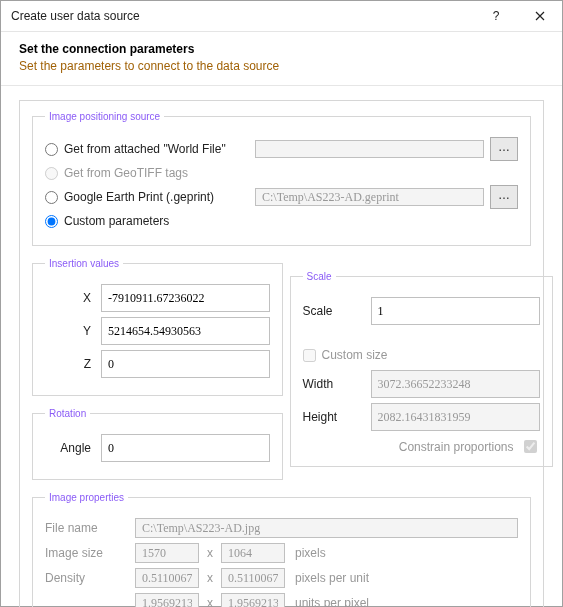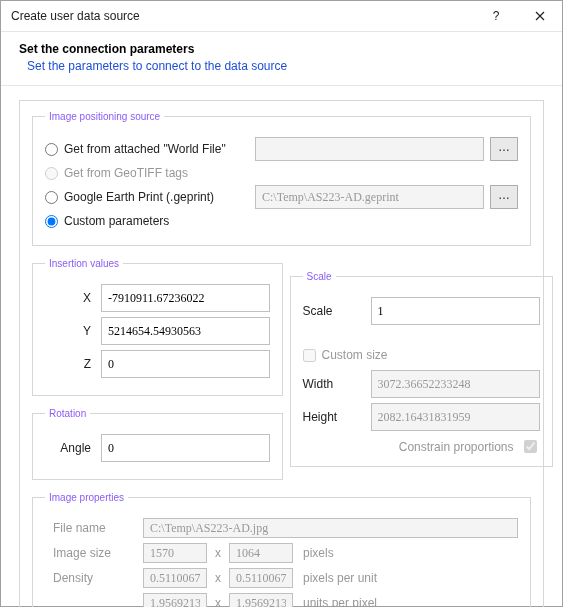--- a/index.html
+++ b/index.html
@@ -17,46 +17,46 @@
     --btn-primary:#e1e1e1;
     --bottombar:#f0f0f0;
   }
   html,body{margin:0;padding:0;background:var(--bg);font:12px "Segoe UI",Tahoma,Arial,sans-serif;color:#222;}
   .win{width:563px;height:607px;box-sizing:border-box;border:1px solid #a0a0a0;display:flex;flex-direction:column;background:var(--panel);}
   .titlebar{height:30px;display:flex;align-items:center;padding:0 0 0 10px;border-bottom:1px solid #e5e5e5;}
   .titlebar .t{flex:1;font-size:12px;}
   .titlebar .wbtn{width:44px;height:30px;display:flex;align-items:center;justify-content:center;color:#222;}
   .head{padding:10px 18px 12px;border-bottom:1px solid #e6e6e6;}
   .head .h1{font-weight:700;color:#000;margin-bottom:3px;}
-  .head .h2{color:#1d4ed8;margin-left:8px;}
+  .head .h2{color:#a16207;}
   .body{flex:1;padding:14px 18px 10px;}
   .frame{border:1px solid var(--line);padding:10px 12px 14px;}
   fieldset.group{border:1px solid var(--line);margin:0 0 12px 0;padding:10px 12px 12px;}
   fieldset.group>legend{padding:0 4px;color:#8b5cf6;font-size:10px;}
   .row{display:flex;align-items:center;margin:5px 0;}
   .row label.rad{display:flex;align-items:center;gap:6px;min-width:210px;}
   .row label.rad input{margin:0;}
-  .row .field{flex:1;height:24px;border:1px solid var(--line2);background:#fff;padding:0 6px;font:12px "Segoe UI";box-sizing:border-box;}
+  .row .field{flex:1;height:18px;border:1px solid var(--line2);background:#fff;padding:0 6px;font:12px "Segoe UI";box-sizing:border-box;}
   .row .field[disabled]{background:var(--input-disabled);color:var(--disabled);}
   .browse{width:26px;height:22px;margin-left:6px;border:1px solid var(--btn-border);background:var(--btn);display:flex;align-items:center;justify-content:center;}
   .browse::after{content:"…";position:relative;top:-2px;}
   .disabled{color:var(--disabled);}
   .cols{display:flex;gap:16px;align-items:center;}
   .col{flex:1;min-width:0;}
   .kv{display:flex;align-items:center;margin:5px 0;}
   .kv .k{width:46px;text-align:right;padding-right:10px;}
   .kv .k2{width:60px;text-align:left;padding-right:8px;}
   .kv input{flex:1;height:28px;border:1px solid var(--line2);padding:0 6px;font:12px "Segoe UI";box-sizing:border-box;background:#fff;}
   .kv input[disabled]{background:var(--input-disabled);color:var(--disabled);}
   .scale-k{width:50px;text-align:left;}
   .check-row{display:flex;align-items:center;gap:6px;color:var(--disabled);margin:2px 0 8px;}
   .check-row input{margin:0;accent-color:#bbb;}
   .constrain{display:flex;justify-content:flex-end;align-items:center;gap:6px;color:var(--disabled);margin-top:6px;}
   .props .prow{display:flex;align-items:center;margin:5px 0;}
-  .props .plab{width:90px;color:var(--disabled);margin-left:8px;}
+  .props .plab{width:90px;color:var(--disabled);}
   .props input{height:20px;border:1px solid var(--line2);padding:0 6px;font:12px "Segoe UI";background:var(--input-disabled);color:var(--disabled);box-sizing:border-box;}
   .props .wide{flex:1;}
   .props .dim{width:64px;}
   .props .mul{margin:0 8px;color:var(--disabled);}
   .props .unit{margin-left:10px;color:var(--disabled);}
   .spacer{height:8px;}
 </style>
 </head>
 <body>
 

